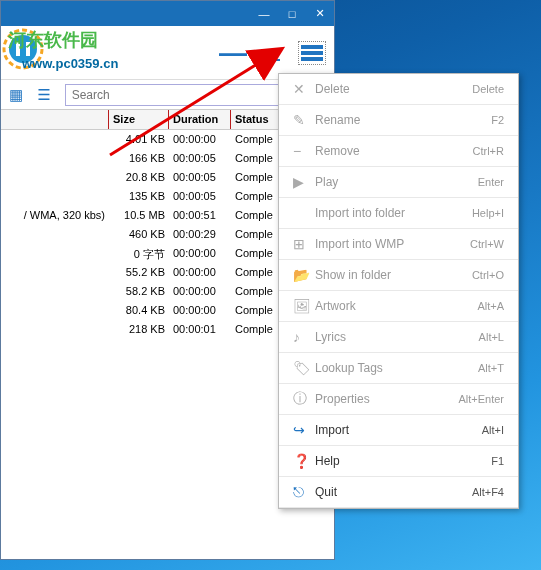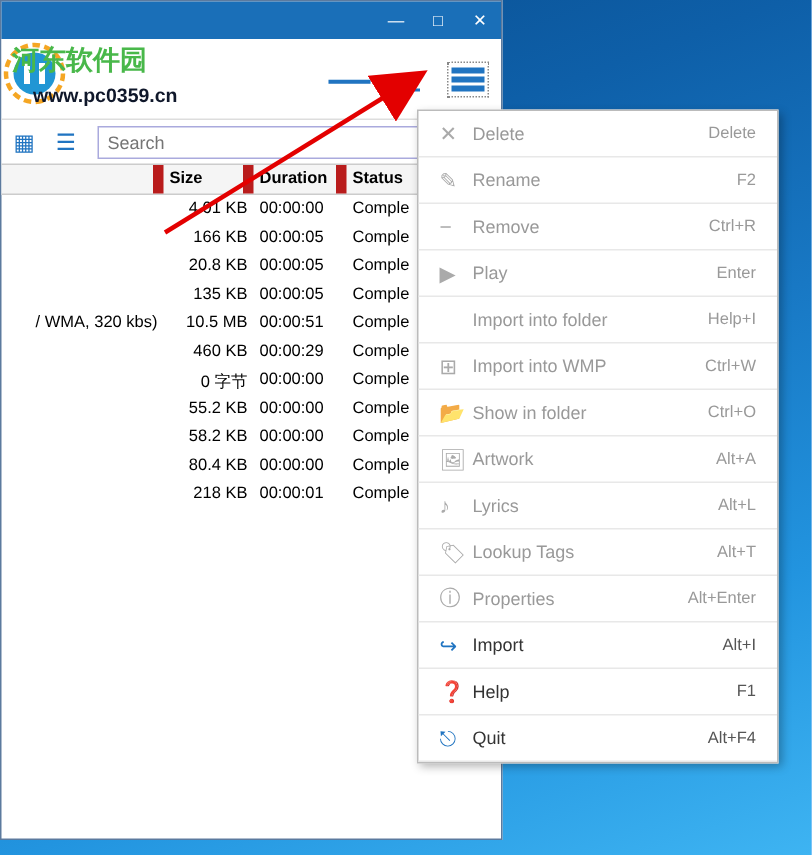--- a/index.html
+++ b/index.html
@@ -3,33 +3,33 @@
 <meta charset="utf-8">
 <style>
 * { margin: 0; padding: 0; box-sizing: border-box; font-family: 'Segoe UI', Arial, sans-serif; }
 body { width: 541px; height: 570px; background: linear-gradient(135deg, #0a4d8c 0%, #1976d2 50%, #2196f3 100%); overflow: hidden; position: relative; }
 .desktop { position: absolute; width: 100%; height: 100%; background: linear-gradient(160deg, #094d8e 0%, #0e5fa8 25%, #1878c4 50%, #2294df 75%, #3eb4f2 100%); }
 .window-frame { position: absolute; top: 0; left: 0; width: 335px; height: 560px; background: #fff; border: 1px solid #5c7a9e; }
 .titlebar { height: 25px; background: #1a6fb8; display: flex; align-items: center; justify-content: flex-end; }
 .titlebar-btn { width: 28px; height: 20px; display: flex; align-items: center; justify-content: center; color: #fff; font-size: 11px; }
 .titlebar-btn.close { background: #1a6fb8; }
 .watermark { position: absolute; top: 28px; left: 8px; z-index: 10; color: #49b84a; font-family: SimSun, sans-serif; font-size: 18px; font-weight: bold; pointer-events: none; }
-.watermark-url { position: absolute; top: 56px; left: 22px; z-index: 10; color: #0f172a; font-family: Arial; font-size: 13px; font-weight: bold; pointer-events: none; }
+.watermark-url { position: absolute; top: 56px; left: 22px; z-index: 10; color: #0369a1; font-family: Arial; font-size: 13px; font-weight: bold; pointer-events: none; }
 .logo-circle { position: absolute; top: 28px; left: 2px; width: 42px; height: 42px; z-index: 9; }
 .toolbar { height: 54px; background: #fff; display: flex; align-items: center; justify-content: flex-end; padding-right: 8px; gap: 10px; border-bottom: 1px solid #ddd; }
 .toolbar-icon { width: 30px; height: 30px; display: flex; align-items: center; justify-content: center; }
 .hamburger { width: 28px; height: 24px; display: flex; flex-direction: column; justify-content: space-around; border: 1px dotted #888; padding: 2px; }
 .hamburger span { height: 4px; background: #2074c1; }
 .download-icon { color: #2074c1; }
 .dash { color: #2074c1; font-size: 28px; font-weight: bold; }
 .secondbar { height: 30px; background: #fff; border-bottom: 1px solid #ccc; display: flex; align-items: center; padding: 0 8px; gap: 14px; }
 .view-icon { color: #2074c1; font-size: 15px; }
 .search-input { flex: 1; height: 22px; border: 1px solid #aad; padding: 0 6px; font-size: 12px; color: #999; }
 .table-head { height: 20px; background: #f5f5f5; border-bottom: 1px solid #ccc; display: flex; font-size: 11px; font-family: SimSun, Tahoma; }
-.th { padding: 3px 4px; border-right: 7px solid #b91c1c; font-weight: bold; }
+.th { padding: 3px 4px; border-right: 1px solid #b91c1c; font-weight: bold; }
 .th-file { width: 108px; }
 .th-size { width: 60px; }
 .th-dur { width: 62px; }
 .th-status { flex: 1; }
 .table-body { }
 .tr { height: 19px; display: flex; font-size: 11px; font-family: Tahoma, SimSun; }
 .td { padding: 3px 4px; white-space: nowrap; overflow: hidden; }
 .td-file { width: 108px; text-align: right; }
 .td-size { width: 60px; text-align: right; }
 .td-dur { width: 62px; }

